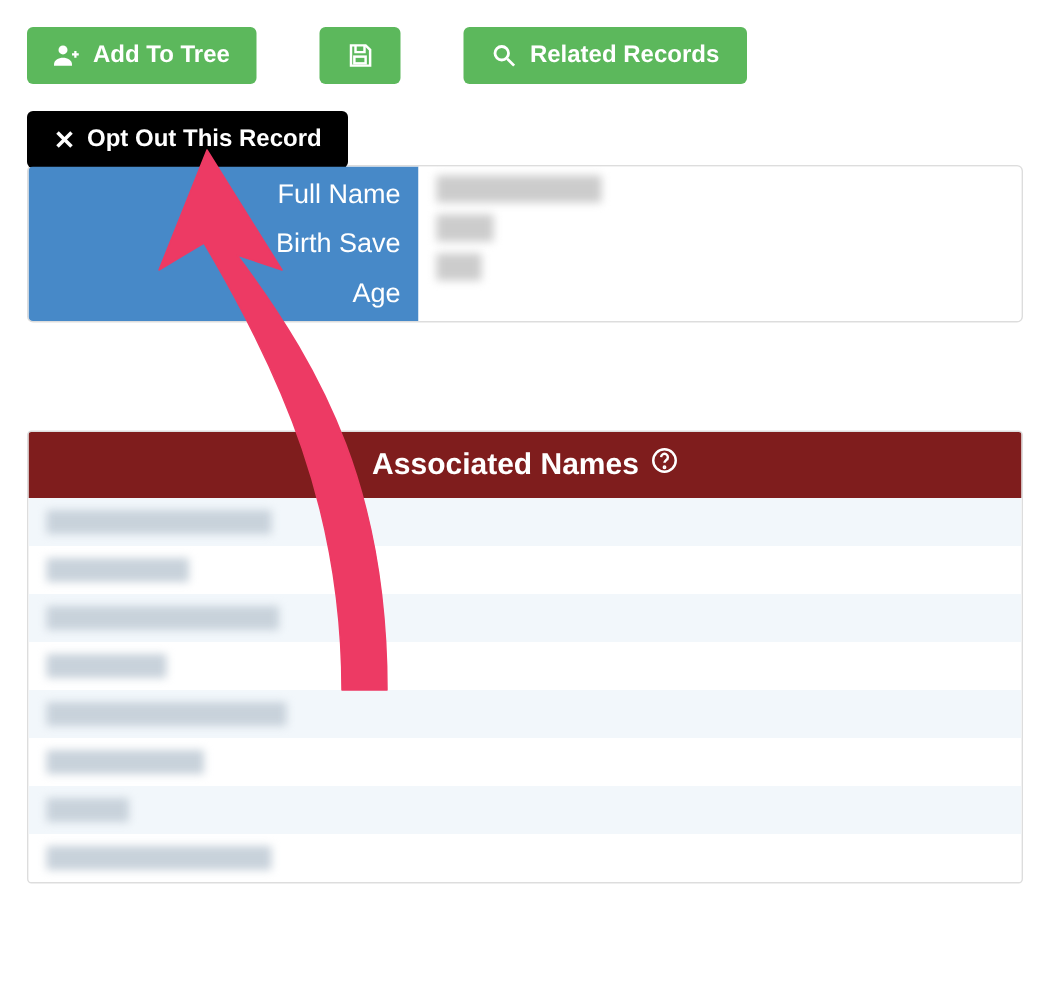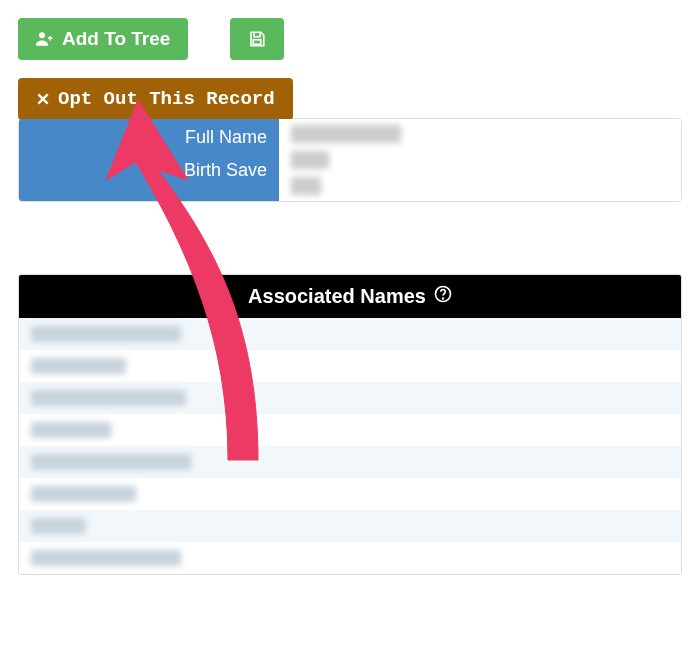--- a/index.html
+++ b/index.html
@@ -17,27 +17,27 @@
     gap: 42px;
     margin-bottom: 18px;
   }
   .btn {
     display: inline-flex;
     align-items: center;
     gap: 8px;
     border: none;
     border-radius: 4px;
     padding: 10px 18px;
-    font-size: 19px;
+    font-size: 16px;
     font-weight: 600;
     color: #fff;
     cursor: pointer;
   }
   .btn-green { background: #5cb85c; }
-  .btn-red   { background: #a16207; font-family: Liberation Mono, monospace; }
+  .btn-red   { background: #000000; }
   .btn .ico { display:inline-flex; }
 
   .optout-row { margin-bottom: 0; }
 
   .record-card {
     border: 1px solid #ddd;
     border-radius: 4px;
     overflow: hidden;
     display: flex;
     margin-top: -2px;
@@ -69,21 +69,21 @@
     filter: blur(3px);
   }
 
   .assoc-panel {
     margin-top: 72px;
     border: 1px solid #ddd;
     border-radius: 3px;
     overflow: hidden;
   }
   .assoc-header {
-    background: #000000;
+    background: #7f1d1d;
     color: #fff;
     text-align: center;
     font-size: 20px;
     font-weight: 600;
     padding: 10px 0;
     display: flex;
     justify-content: center;
     align-items: center;
     gap: 8px;
   }
@@ -122,38 +122,48 @@
   <button class="btn btn-green">
     <span class="ico">
       <svg width="18" height="18" viewBox="0 0 24 24" fill="none" stroke="#fff" stroke-width="2.2">
           <path d="M4 3h13l4 4v14H4z"></path>
           <path d="M8 3v6h8V3"></path>
           <rect x="7" y="13" width="10" height="6"></rect>
         </svg>
     </span>
   </button>
 
+  <button class="btn btn-green">
+    <span class="ico">
+      <svg width="18" height="18" viewBox="0 0 24 24" fill="none" stroke="#fff" stroke-width="2.5">
+          <circle cx="10" cy="10" r="6"></circle>
+          <line x1="15" y1="15" x2="21" y2="21"></line>
+        </svg>
+    </span>
+    <span>Related Records</span>
+  </button>
 </div>
 
 <div class="optout-row">
   <button class="btn btn-red">
     <span class="ico">
       <svg width="14" height="14" viewBox="0 0 24 24" fill="none" stroke="#fff" stroke-width="4">
           <line x1="4" y1="4" x2="20" y2="20"></line>
           <line x1="20" y1="4" x2="4" y2="20"></line>
         </svg>
     </span>
     <span>Opt Out This Record</span>
   </button>
 </div>
 
 <div class="record-card">
   <div class="record-left">
     <span>Full Name</span>
     <span>Birth Save</span>
+    <span>Age</span>
   </div>
   <div class="record-right">
     <div class="blur-bar" style="width:110px"></div>
     <div class="blur-bar" style="width:38px"></div>
     <div class="blur-bar" style="width:30px"></div>
   </div>
 </div>
 
 <div class="assoc-panel">
   <div class="assoc-header">

